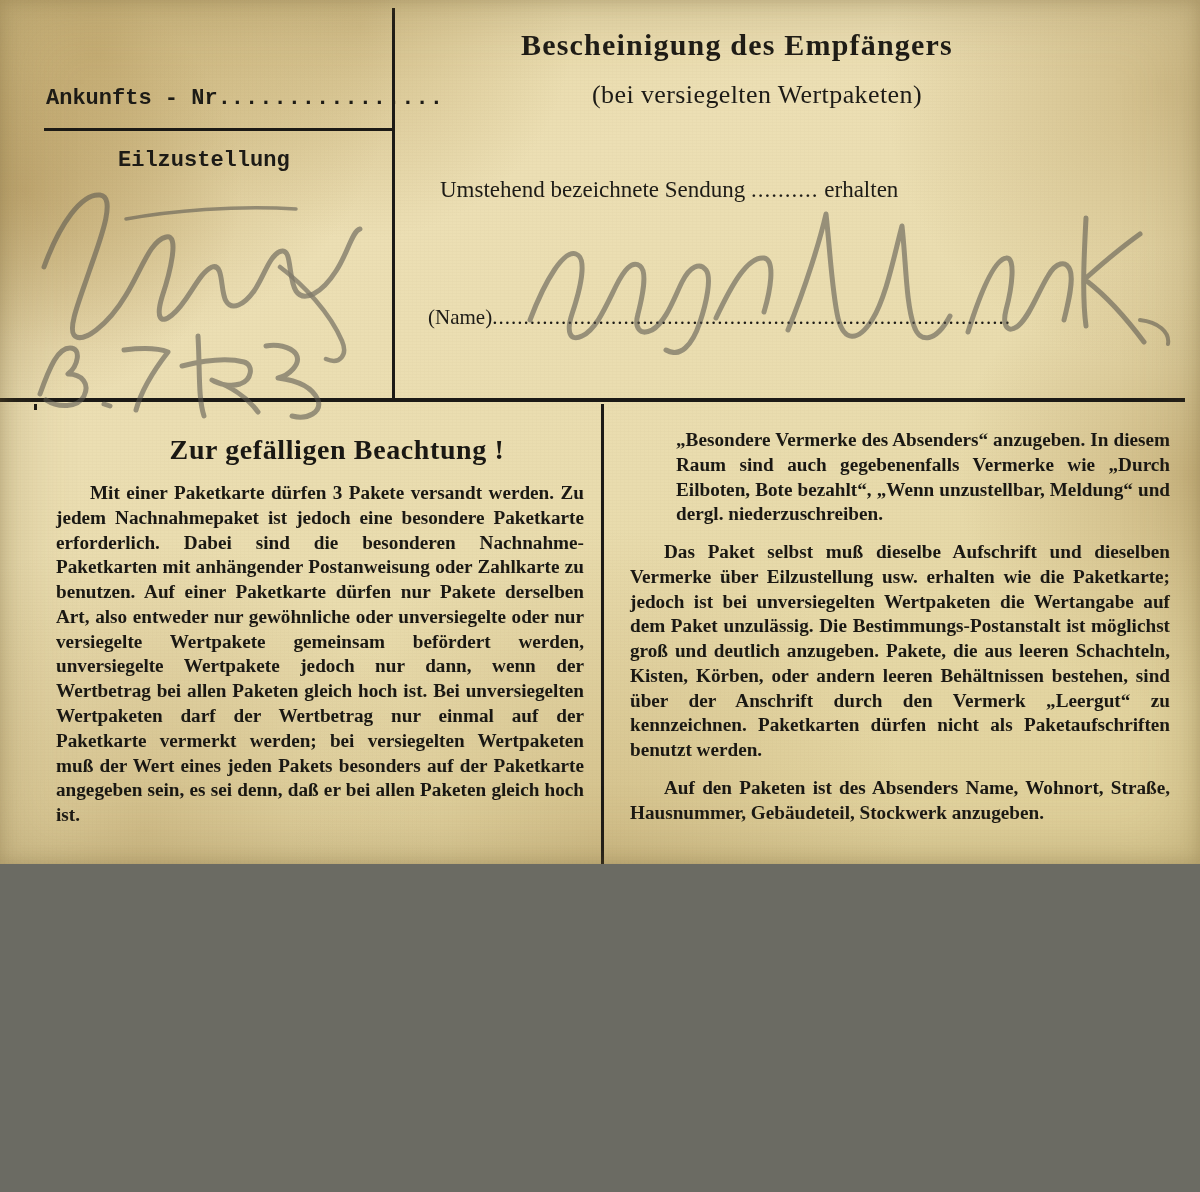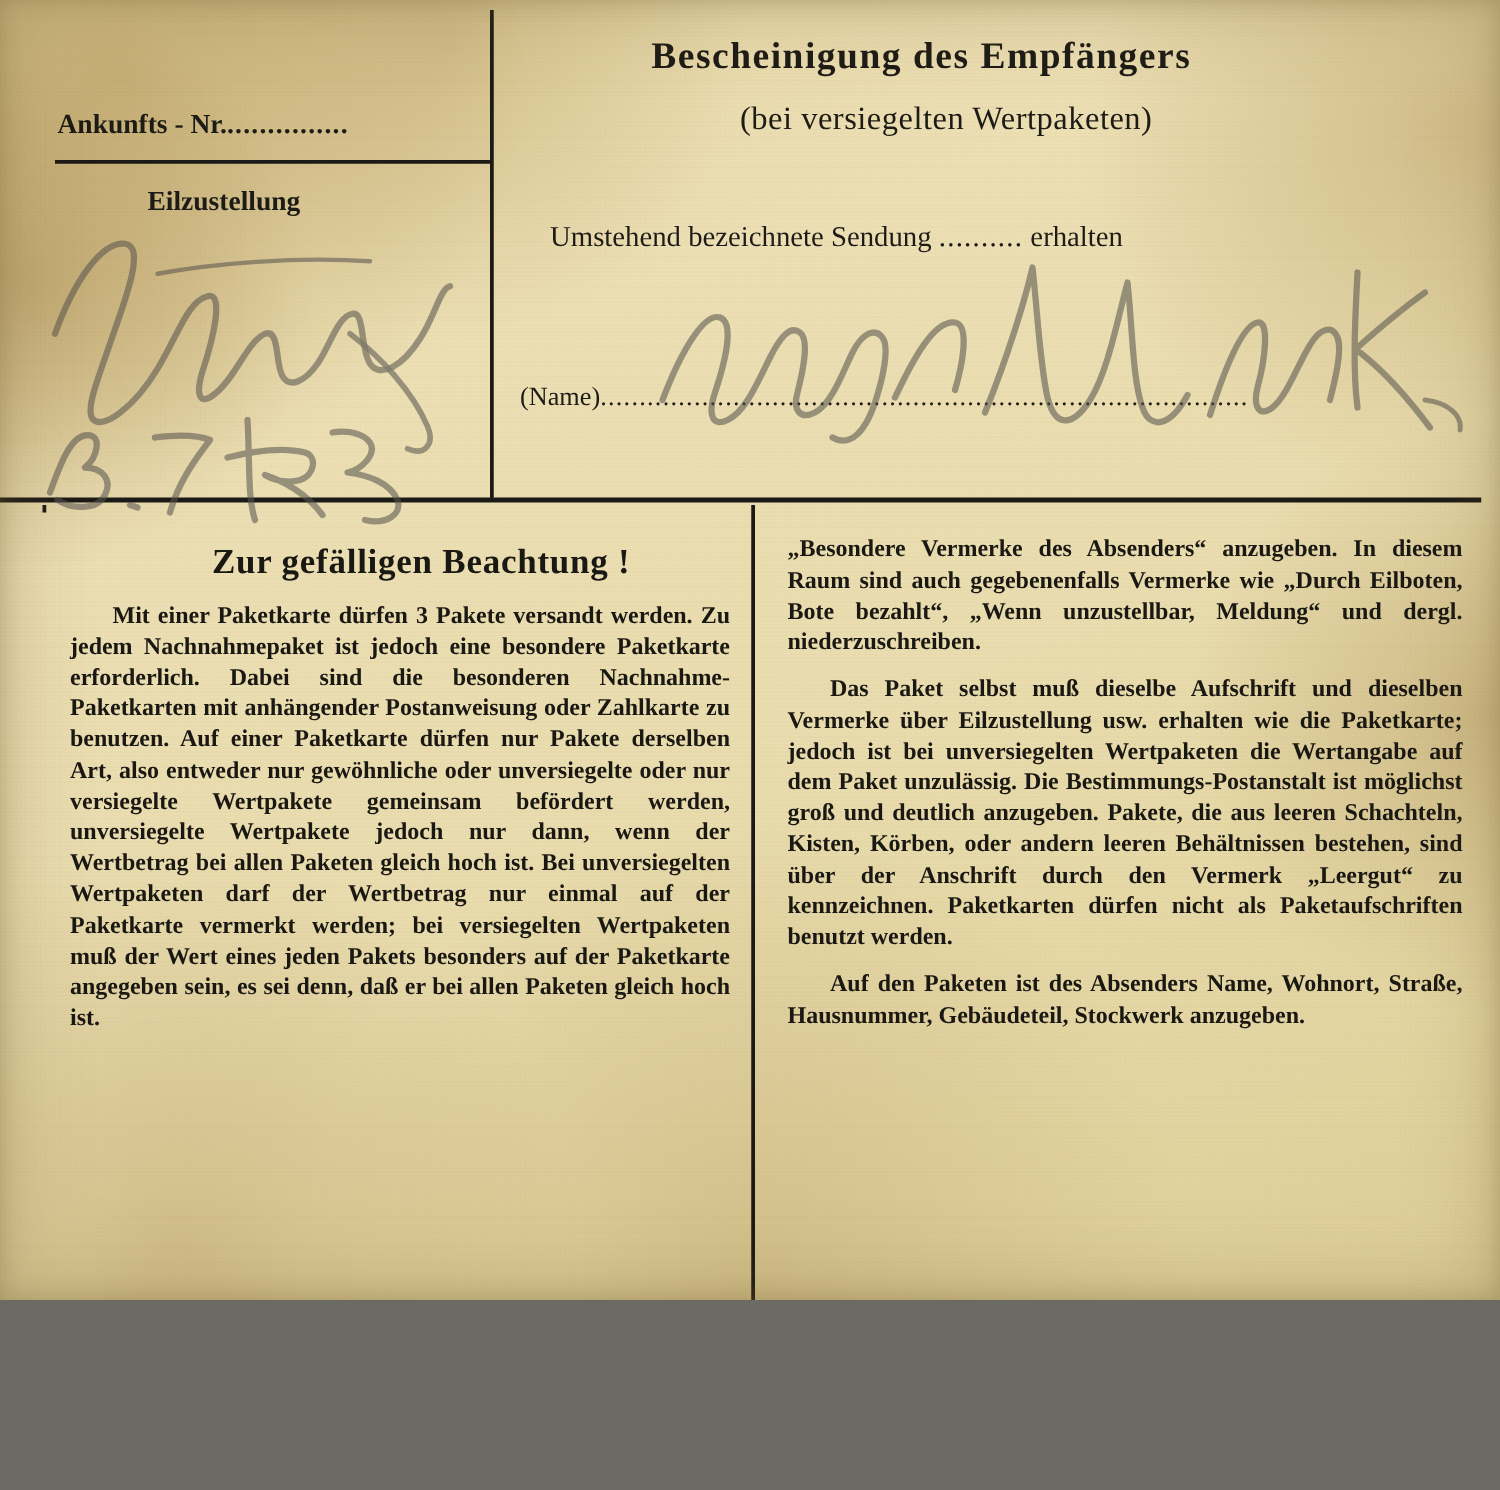--- a/index.html
+++ b/index.html
@@ -3,21 +3,21 @@
 <meta charset="utf-8">
 <style>
   html, body {
     margin: 0;
     padding: 0;
     background: #6b6b63;
   }
   .page {
     position: relative;
     width: 1200px;
-    height: 1040px;
+    height: 864px;
     overflow: hidden;
     background: #a16207;
     font-family: "Liberation Serif", serif;
   }
   
   .paper-base {
     position: absolute;
     inset: 0;
     background:
       radial-gradient(circle at 8% 6%, rgba(176,146,84,0.55) 0%, rgba(176,146,84,0.0) 22%),
@@ -64,20 +64,21 @@
   }
   .hdr-sub {
     font-size: 26px;
     letter-spacing: 0.4px;
     white-space: nowrap;
   }
   .field-label {
     font-weight: bold;
     font-size: 22px;
     white-space: nowrap;
+    font-family: Liberation Mono, monospace;
   }
   .dotted {
     letter-spacing: 1px;
   }
   .mid-line {
     font-size: 23px;
     white-space: nowrap;
   }
   .name-label {
     font-size: 21px;
@@ -91,21 +92,21 @@
     font-size: 19.2px;
     line-height: 1.29;
     text-align: justify;
     text-justify: inter-word;
     font-weight: bold;
   }
   .col p {
     margin: 0 0 13px 0;
     text-indent: 34px;
   }
-  .col p.noind { text-indent: 0; }
+  .col p.noind { text-indent: 0; margin-left: 46px; }
   .col-title {
     font-weight: bold;
     font-size: 28px;
     text-align: center;
     margin: 0 0 12px 0;
     letter-spacing: 0.6px;
     text-indent: 0;
   }
 
   
@@ -145,21 +146,21 @@
   </div>
 
   <div class="blk field-label" style="left:118px; top:148px;">Eilzustellung</div>
 
   <div class="blk mid-line" style="left:440px; top:177px;">
     <span>Umstehend bezeichnete Sendung</span>
     <span class="dotted">..........</span>
     <span>erhalten</span>
   </div>
 
-  <div class="blk name-label" style="left:416px; top:305px; width:760px; overflow:hidden;">
+  <div class="blk name-label" style="left:428px; top:305px; width:760px; overflow:hidden;">
     <span>(Name)</span><span class="dotted">...................................................................................</span>
   </div>
 
   <div class="hand" style="left:30px; top:175px;">
     <svg width="360" height="220" viewBox="0 0 360 220">
       <path d="M14 92 C30 48, 52 18, 70 20 C86 22, 72 60, 60 94 C50 124, 38 152, 44 160 C52 170, 78 150, 96 120 C112 94, 120 66, 136 62 C150 58, 140 98, 132 122 C126 142, 130 150, 142 140 C158 128, 168 98, 182 92 C194 88, 190 116, 196 126 C202 136, 214 130, 224 116 C234 102, 240 78, 252 76 C262 74, 258 104, 266 116 C274 128, 292 118, 306 96 C318 78, 322 56, 330 54" stroke-width="5"></path>
       <path d="M96 44 C140 36, 206 30, 266 34" stroke-width="3.5"></path>
       <path d="M250 92 C274 110, 300 138, 312 166 C318 180, 310 190, 296 184" stroke-width="4.5"></path>
     </svg>
   </div>

